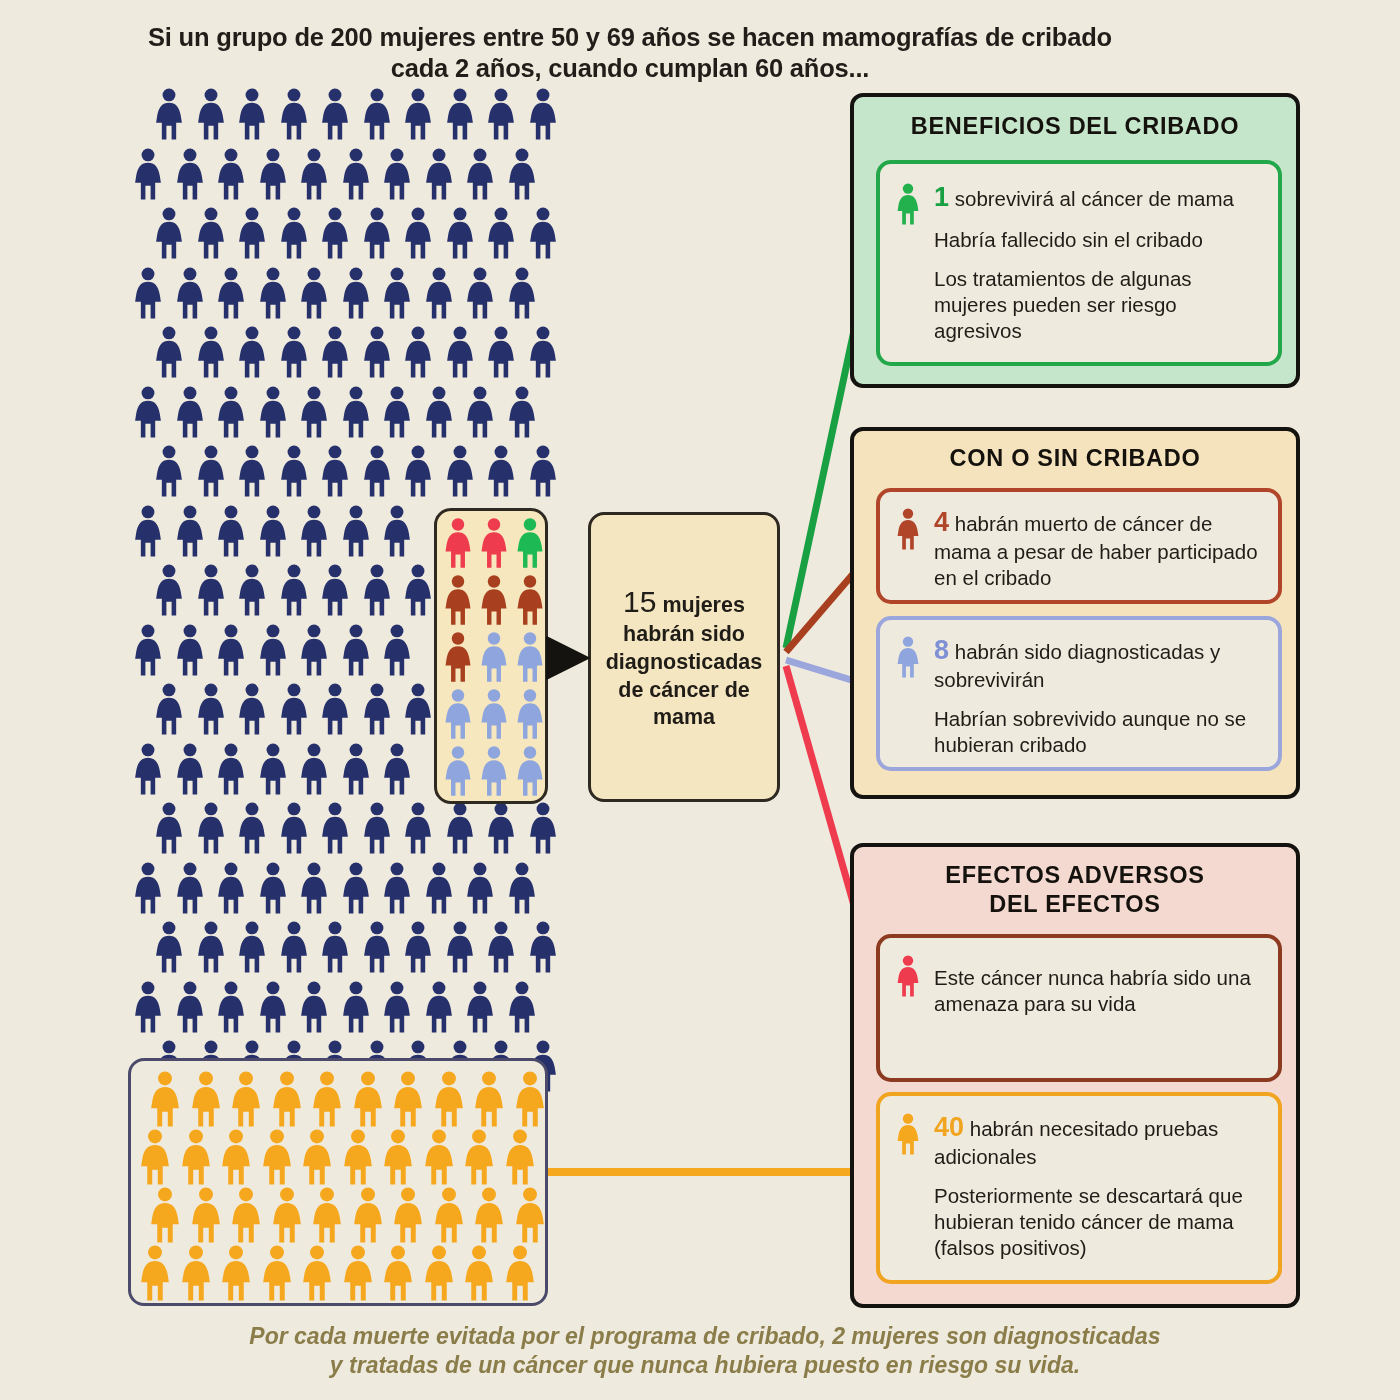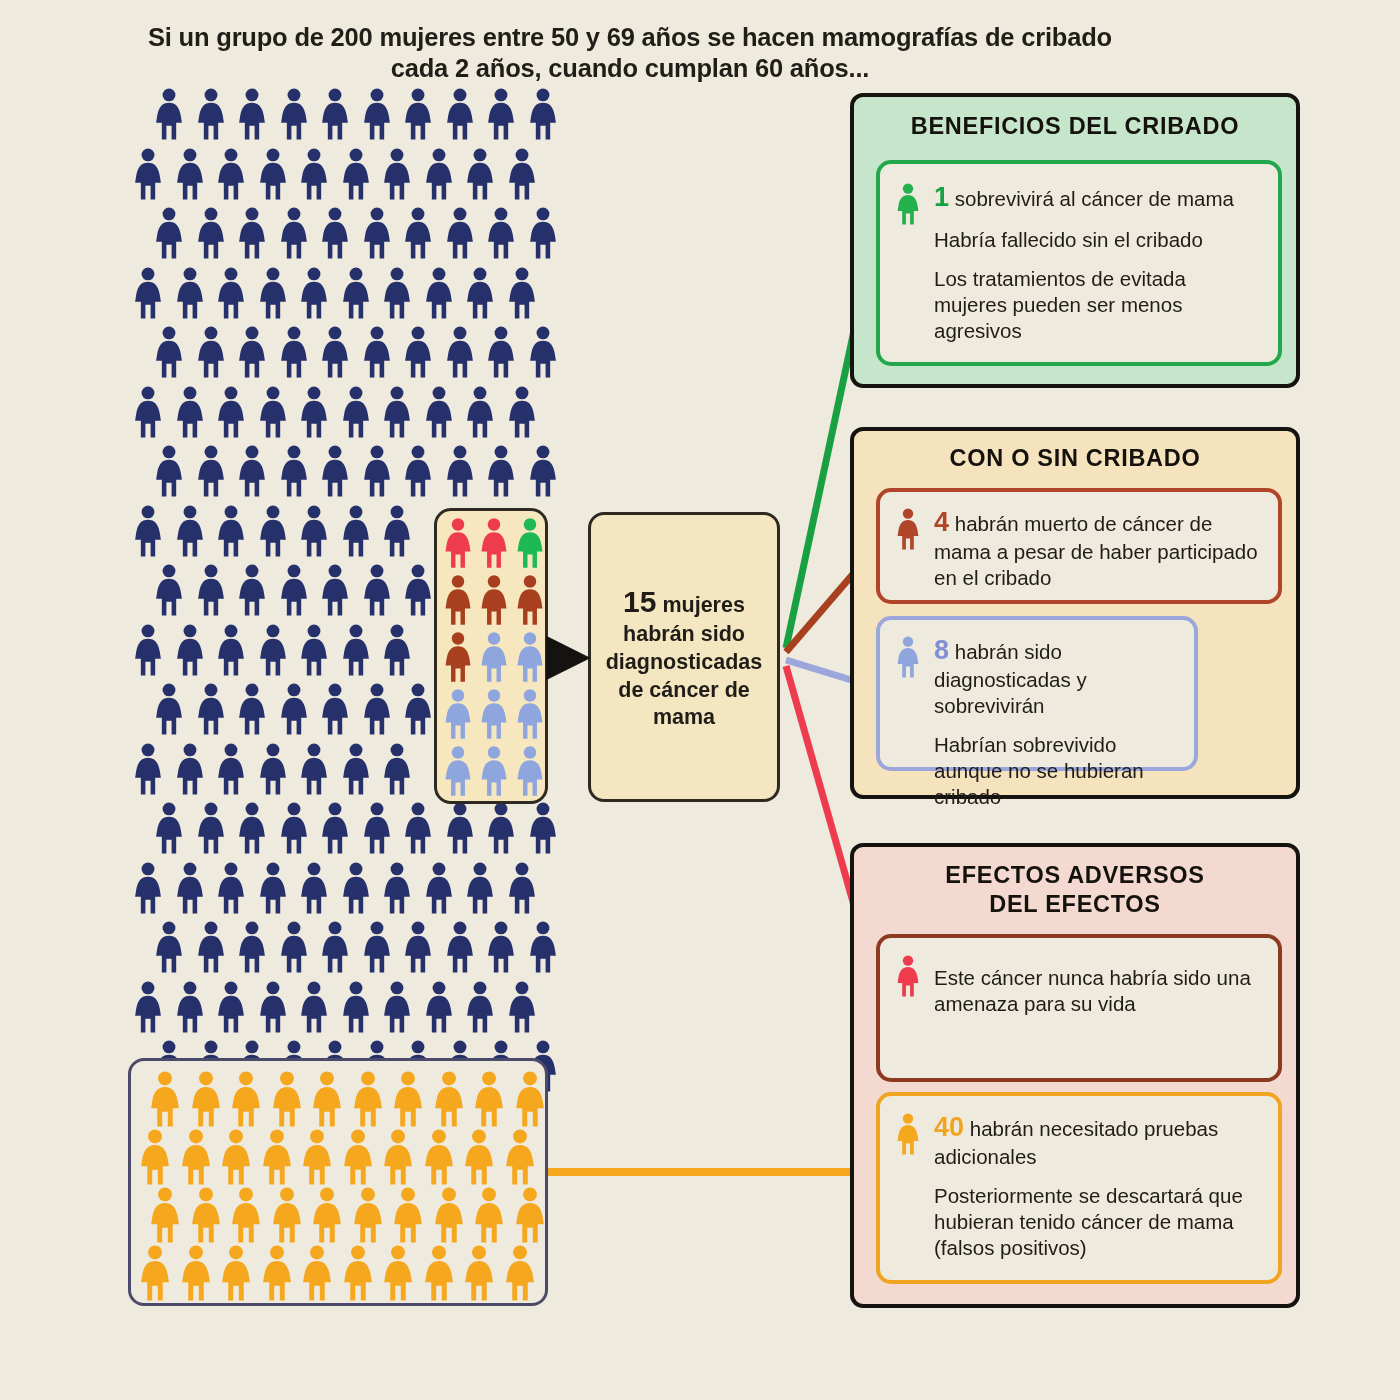--- a/index.html
+++ b/index.html
@@ -61,21 +61,21 @@
   .center-box{
     position:absolute;left:588px;top:512px;width:192px;height:290px;
     background:#f3e6c0;border:3.2px solid #2e2a22;border-radius:16px;
     box-sizing:border-box;
     display:flex;align-items:center;justify-content:center;
     text-align:center;padding:0 8px;
   }
   .center-text{
     font-size:21.5px;font-weight:bold;color:#201c17;line-height:1.30;
   }
-  .center-text .big{font-size:30px;font-weight:bold;}
+  .center-text .big{font-size:30px;font-weight:normal;}
 
   
   .panel{
     position:absolute;border:4px solid #15130f;border-radius:13px;
     box-sizing:border-box;
   }
   .panel-title{
     text-align:center;font-size:23.5px;font-weight:bold;
     color:#15120e;letter-spacing:0.7px;line-height:1.22;
   }
@@ -101,21 +101,21 @@
   }
   #panel-benefits .num{color:#18a043;}
 
   #panel-either{left:850px;top:427px;width:450px;height:372px;background:#f5e3bd;}
   #panel-either .panel-title{margin-top:13px;}
   #panel-either .card.c1{
     position:absolute;left:22px;top:57px;width:406px;height:116px;
     border:4px solid #b0452a;padding:13px 12px 0 13px;
   }
   #panel-either .card.c2{
-    position:absolute;left:22px;top:185px;width:322px;height:155px;
+    position:absolute;left:22px;top:185px;width:406px;height:155px;
     border:4px solid #9aa6dc;padding:13px 12px 0 13px;
   }
   #panel-either .c1 .num{color:#b0452a;}
   #panel-either .c2 .num{color:#7f91d4;}
 
   #panel-adverse{left:850px;top:843px;width:450px;height:465px;background:#f3d9d0;}
   #panel-adverse .panel-title{margin-top:14px;}
   #panel-adverse .card.c1{
     position:absolute;left:22px;top:87px;width:406px;height:148px;
     border:4px solid #8c3a20;padding:14px 12px 0 13px;
@@ -853,21 +853,21 @@
       <div class="card-row">
         <span class="card-icon">
           <svg viewBox="0 0 30 42">
               <circle cx="15" cy="5.6" r="5.2" fill="#22b14c"></circle>
               <path d="M15 12 C9.6 12 6.6 15.5 5.4 22.8 L4.6 28 L9.2 28 L9.2 41.6 L12.9 41.6 L12.9 30.5 L17.1 30.5 L17.1 41.6 L20.8 41.6 L20.8 28 L25.4 28 L24.6 22.8 C23.4 15.5 20.4 12 15 12 Z" fill="#22b14c"></path>
             </svg>
         </span>
         <div class="card-body">
           <div class="lede"><span class="num">1</span><span> sobrevivirá al cáncer de mama</span></div>
           <div class="sub">Habría fallecido sin el cribado</div>
-          <div class="sub">Los tratamientos de evitada mujeres pueden ser menos agresivos</div>
+          <div class="sub">Los tratamientos de algunas mujeres pueden ser riesgo agresivos</div>
         </div>
       </div>
     </div>
   </div>
 
   <div class="panel" id="panel-either">
     <div class="panel-title">CON O SIN CRIBADO</div>
     <div class="card c1">
       <div class="card-row">
         <span class="card-icon">
@@ -924,14 +924,18 @@
             </svg>
         </span>
         <div class="card-body">
           <div class="lede"><span class="num">40</span><span> habrán necesitado pruebas adicionales</span></div>
           <div class="sub">Posteriormente se descartará que hubieran tenido cáncer de mama (falsos positivos)</div>
         </div>
       </div>
     </div>
   </div>
 
+  <div class="footer">
+    <div>Por cada muerte evitada por el programa de cribado, 2 mujeres son diagnosticadas</div>
+    <div>y tratadas de un cáncer que nunca hubiera puesto en riesgo su vida.</div>
+  </div>
 
 </div>
 
 </body></html>

